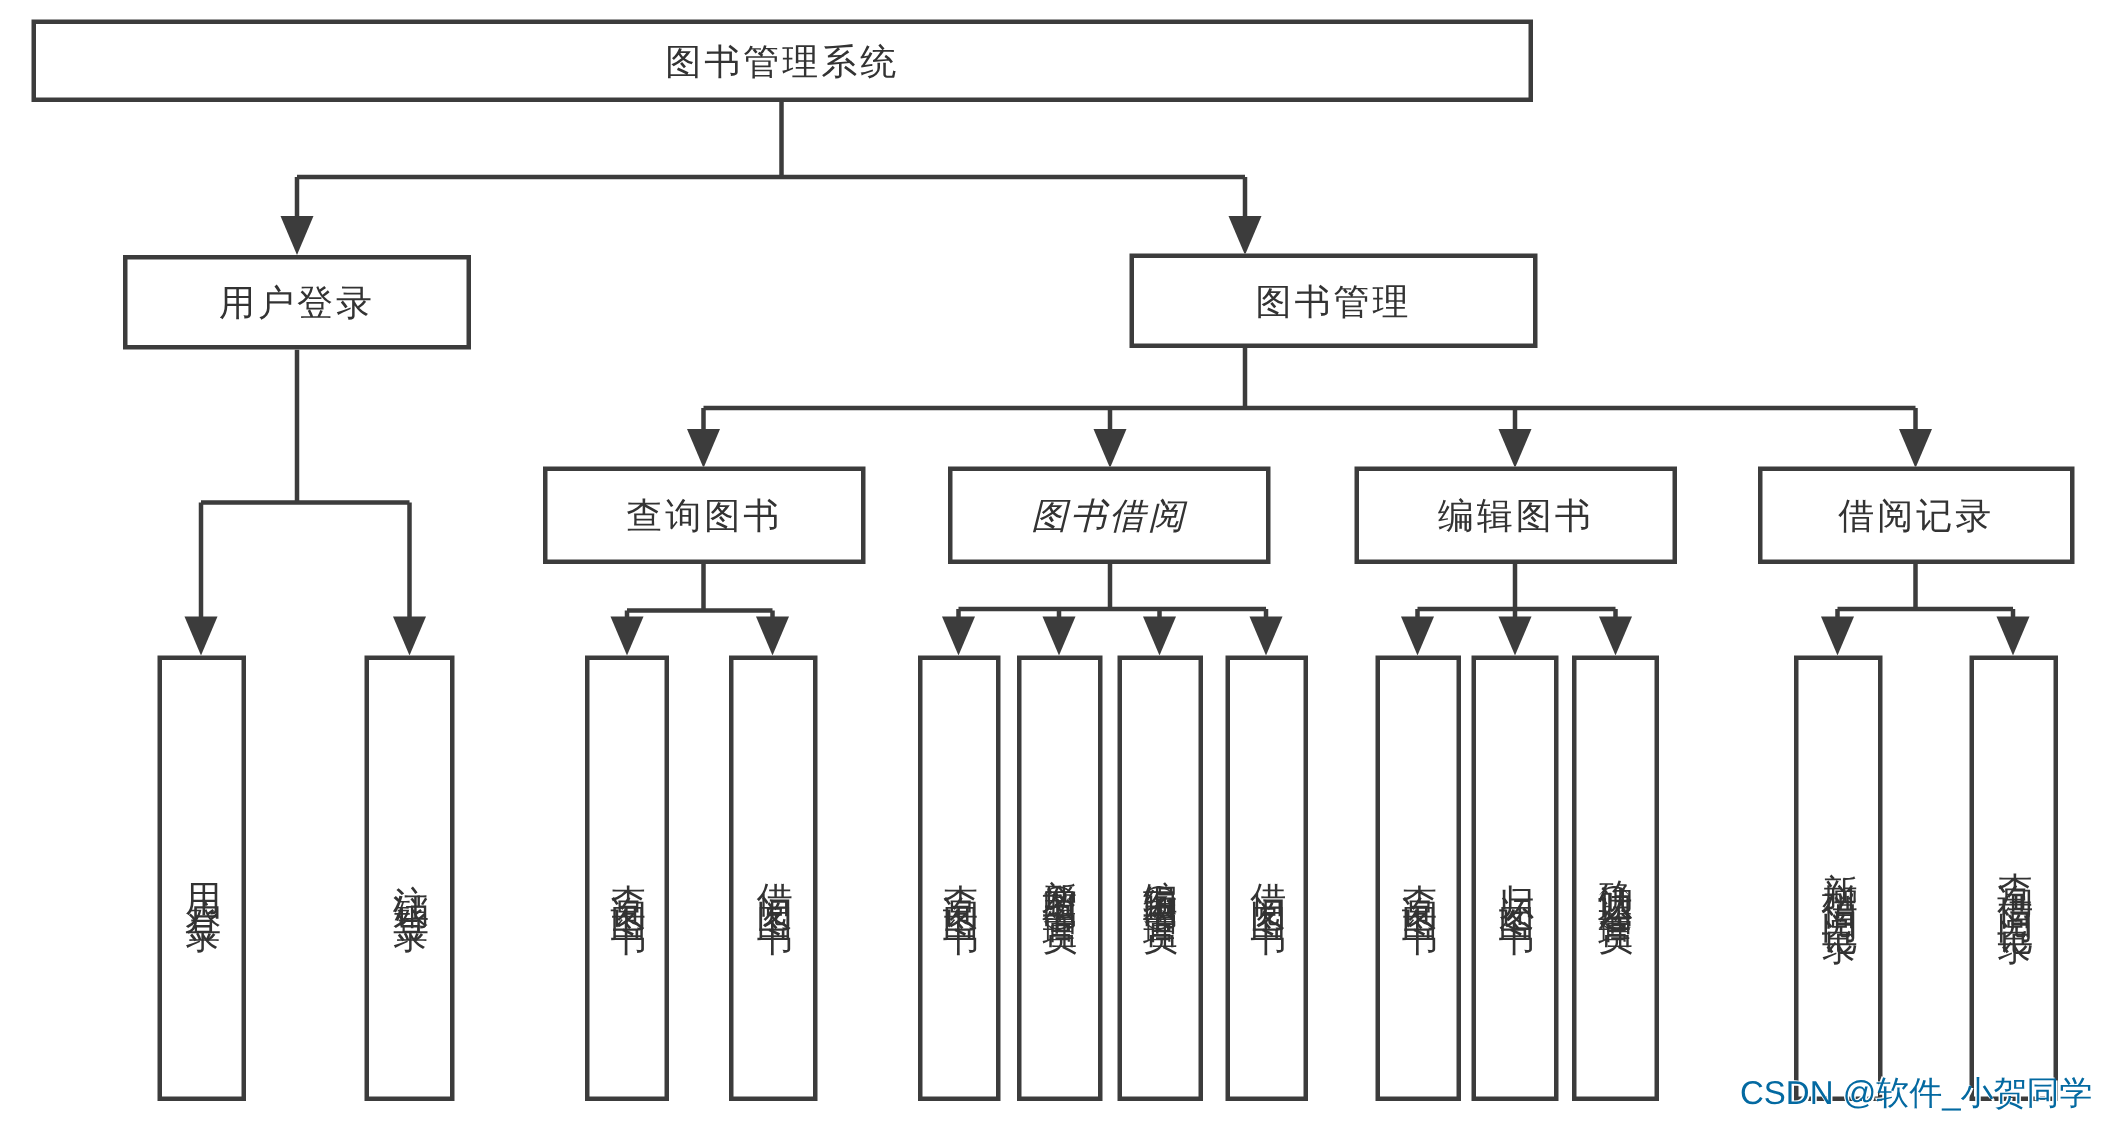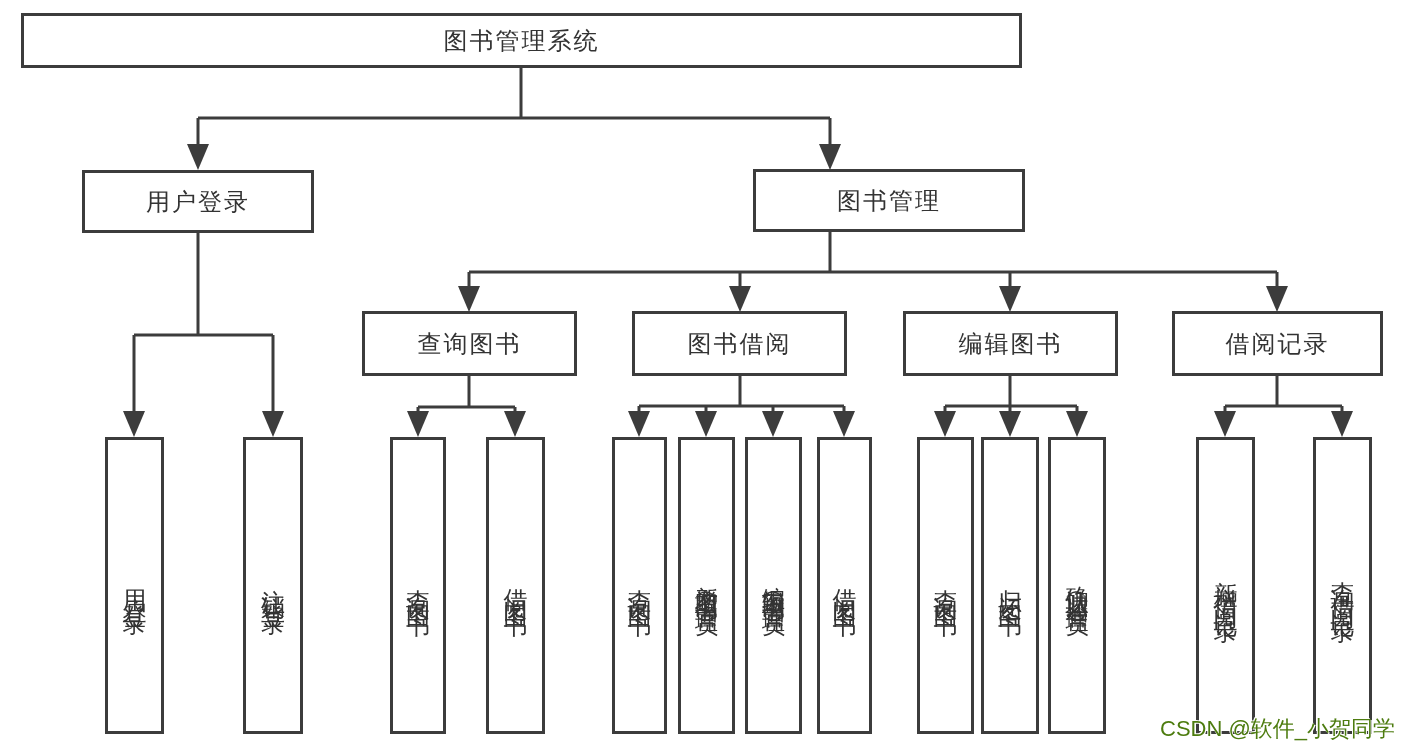--- a/index.html
+++ b/index.html
@@ -19,21 +19,21 @@
   .vbox {
     font-size:24px;
     writing-mode:vertical-rl; text-orientation:mixed;
     letter-spacing:8px; line-height:1;
     display:flex; align-items:center; justify-content:center;
     white-space:nowrap;
   }
   .vbox.tight { letter-spacing:4px; font-size:23px; }
   .watermark {
     position:absolute; left:1160px; top:714px;
-    font-size:22px; color:#4d7c0f; white-space:nowrap;
+    font-size:22px; color:#0369a1; white-space:nowrap;
     text-shadow:1px 1px 0 #ffffff, -1px -1px 0 #ffffff;
     z-index:5;
   }
 </style>
 </head>
 <body>
 
 <div class="stage">
 
   <svg class="wires" viewBox="0 0 1405 747" xmlns="http://www.w3.org/2000/svg">
@@ -83,21 +83,21 @@
   <div class="box hbox" style="left:82px; top:170px; width:232px; height:63px;">
     <span>用户登录</span>
   </div>
   <div class="box hbox" style="left:712px; top:169px; width:272px; height:63px;margin-left:41px;">
     <span>图书管理</span>
   </div>
 
   <div class="box hbox" style="left:362px; top:311px; width:215px; height:65px;">
     <span>查询图书</span>
   </div>
-  <div class="box hbox" style="left:632px; top:311px; width:215px; height:65px;">
+  <div class="box hbox" style="left:632px; top:311px; width:215px; height:65px;font-style:italic;">
     <span>图书借阅</span>
   </div>
   <div class="box hbox" style="left:903px; top:311px; width:215px; height:65px;">
     <span>编辑图书</span>
   </div>
   <div class="box hbox" style="left:1172px; top:311px; width:211px; height:65px;">
     <span>借阅记录</span>
   </div>
 
   <div class="box vbox" style="left:105px; top:437px; width:59px; height:297px;">用户登录</div>

